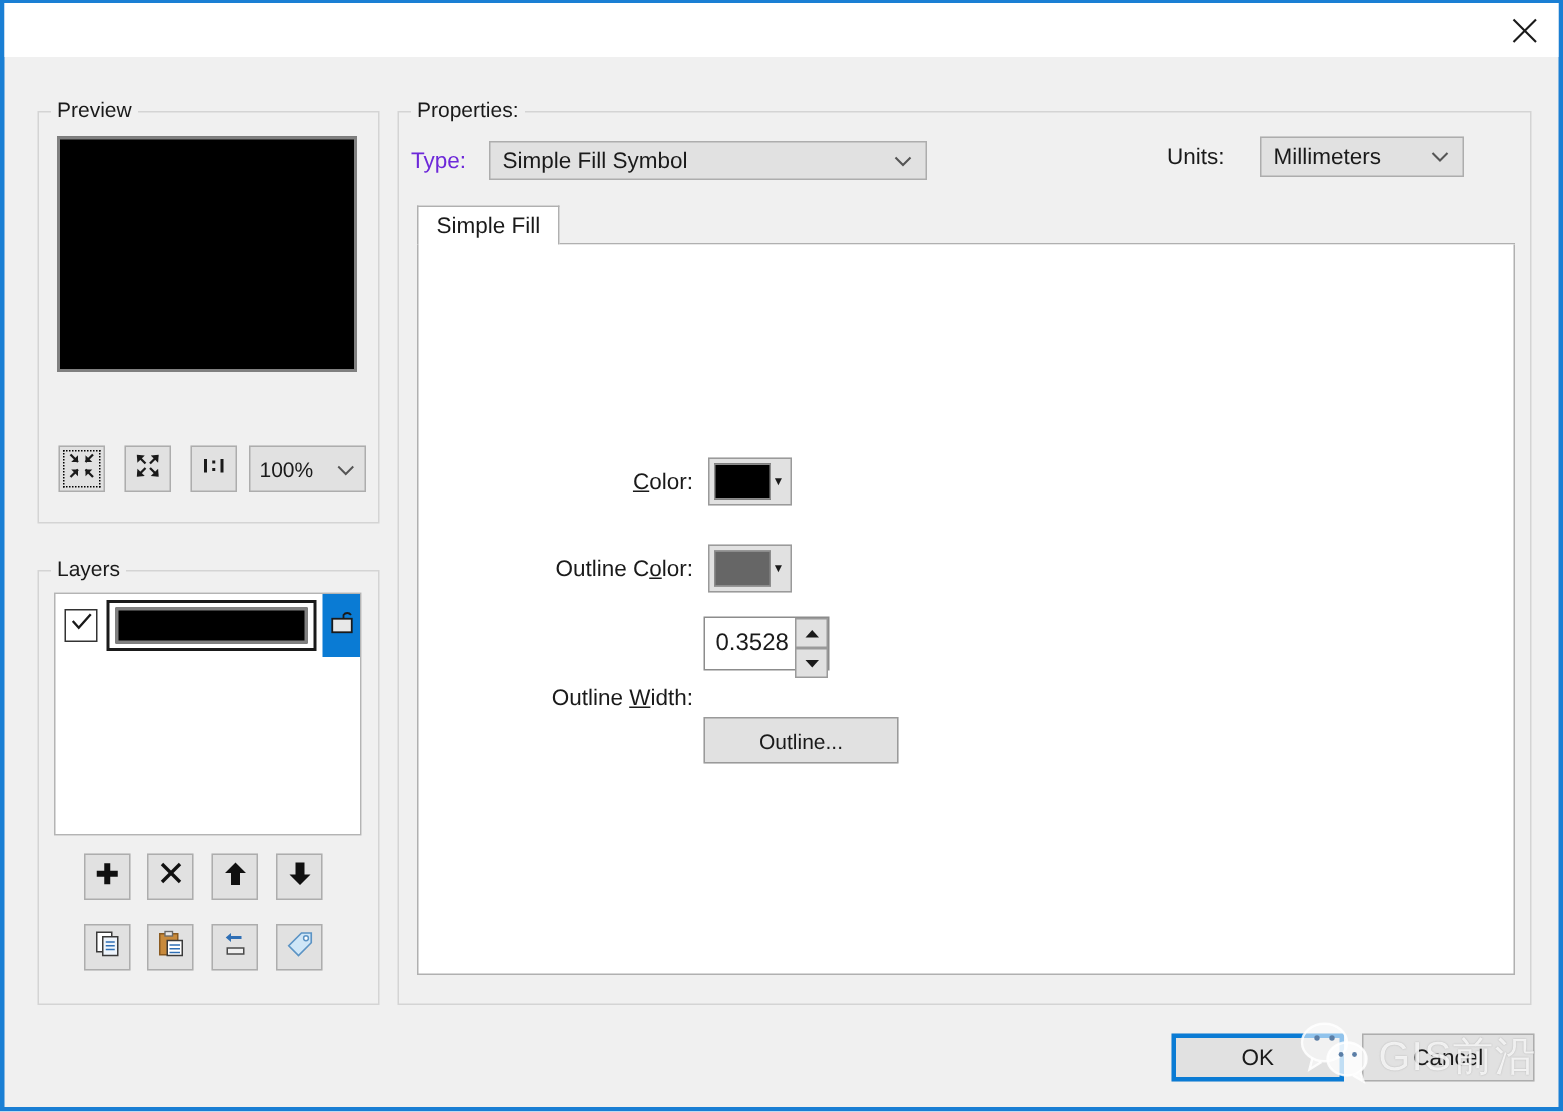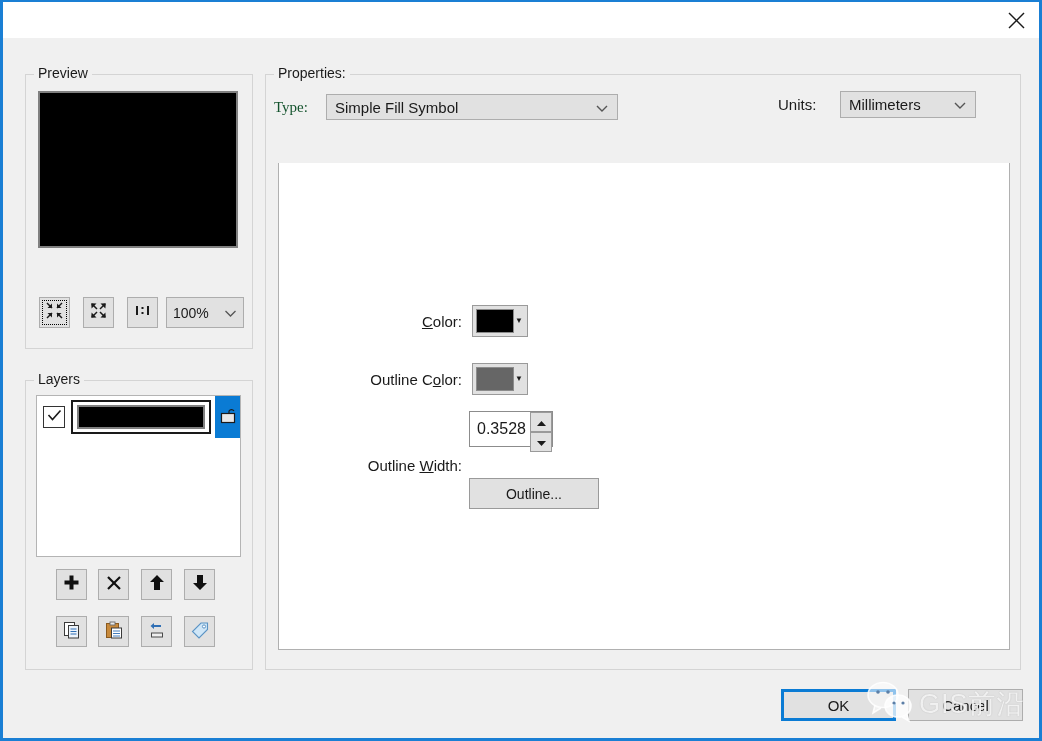--- a/index.html
+++ b/index.html
@@ -142,21 +142,21 @@
     cursor: default;
   }
   .row1 { top: 188px; }
   .row2 { top: 235px; }
   .c1 { left: 30px; } .c2 { left: 72px; } .c3 { left: 115px; } .c4 { left: 158px; }
 
   
   #props-group { left: 262px; top: 72px; width: 756px; height: 596px; }
   #type-label {
     position: absolute; left: 8px; top: 24px;
-    font-size: 15px; color: #14532d; font-family: Liberation Serif, serif;
+    font-size: 15px; color: #6d28d9;
   }
   #type-select {
     position: absolute; left: 60px; top: 19px;
     width: 292px; height: 26px;
     background: #e1e1e1;
     border: 1px solid #adadad;
     display: flex; align-items: center; padding: 0 8px;
     font-size: 15px; color: #1a1a1a;
     cursor: default;
   }
@@ -494,20 +494,25 @@
     <span id="units-label" class="field-label">Units:</span>
     <div id="units-select">
       <span>Millimeters</span>
       <span class="chev">
         <svg width="14" height="9" viewBox="0 0 14 9">
           <path d="M2 2 L7 7 L12 2" stroke="#555" stroke-width="1.4" fill="none"></path>
         </svg>
       </span>
     </div>
 
+    <div id="tabstrip">
+      <div id="tab-simple-fill">
+        <span>Simple Fill</span>
+      </div>
+    </div>
 
     <div id="tab-panel">
 
       <span id="color-label" class="field-label"><u>C</u><span>olor:</span></span>
       <div id="color-btn" class="color-btn">
         <div class="color-chip" style="background:#000000"></div>
         <span class="chev-sm">▼</span>
       </div>
 
       <span id="outline-color-label" class="field-label"><span>Outline C</span><u>o</u><span>lor:</span></span>

